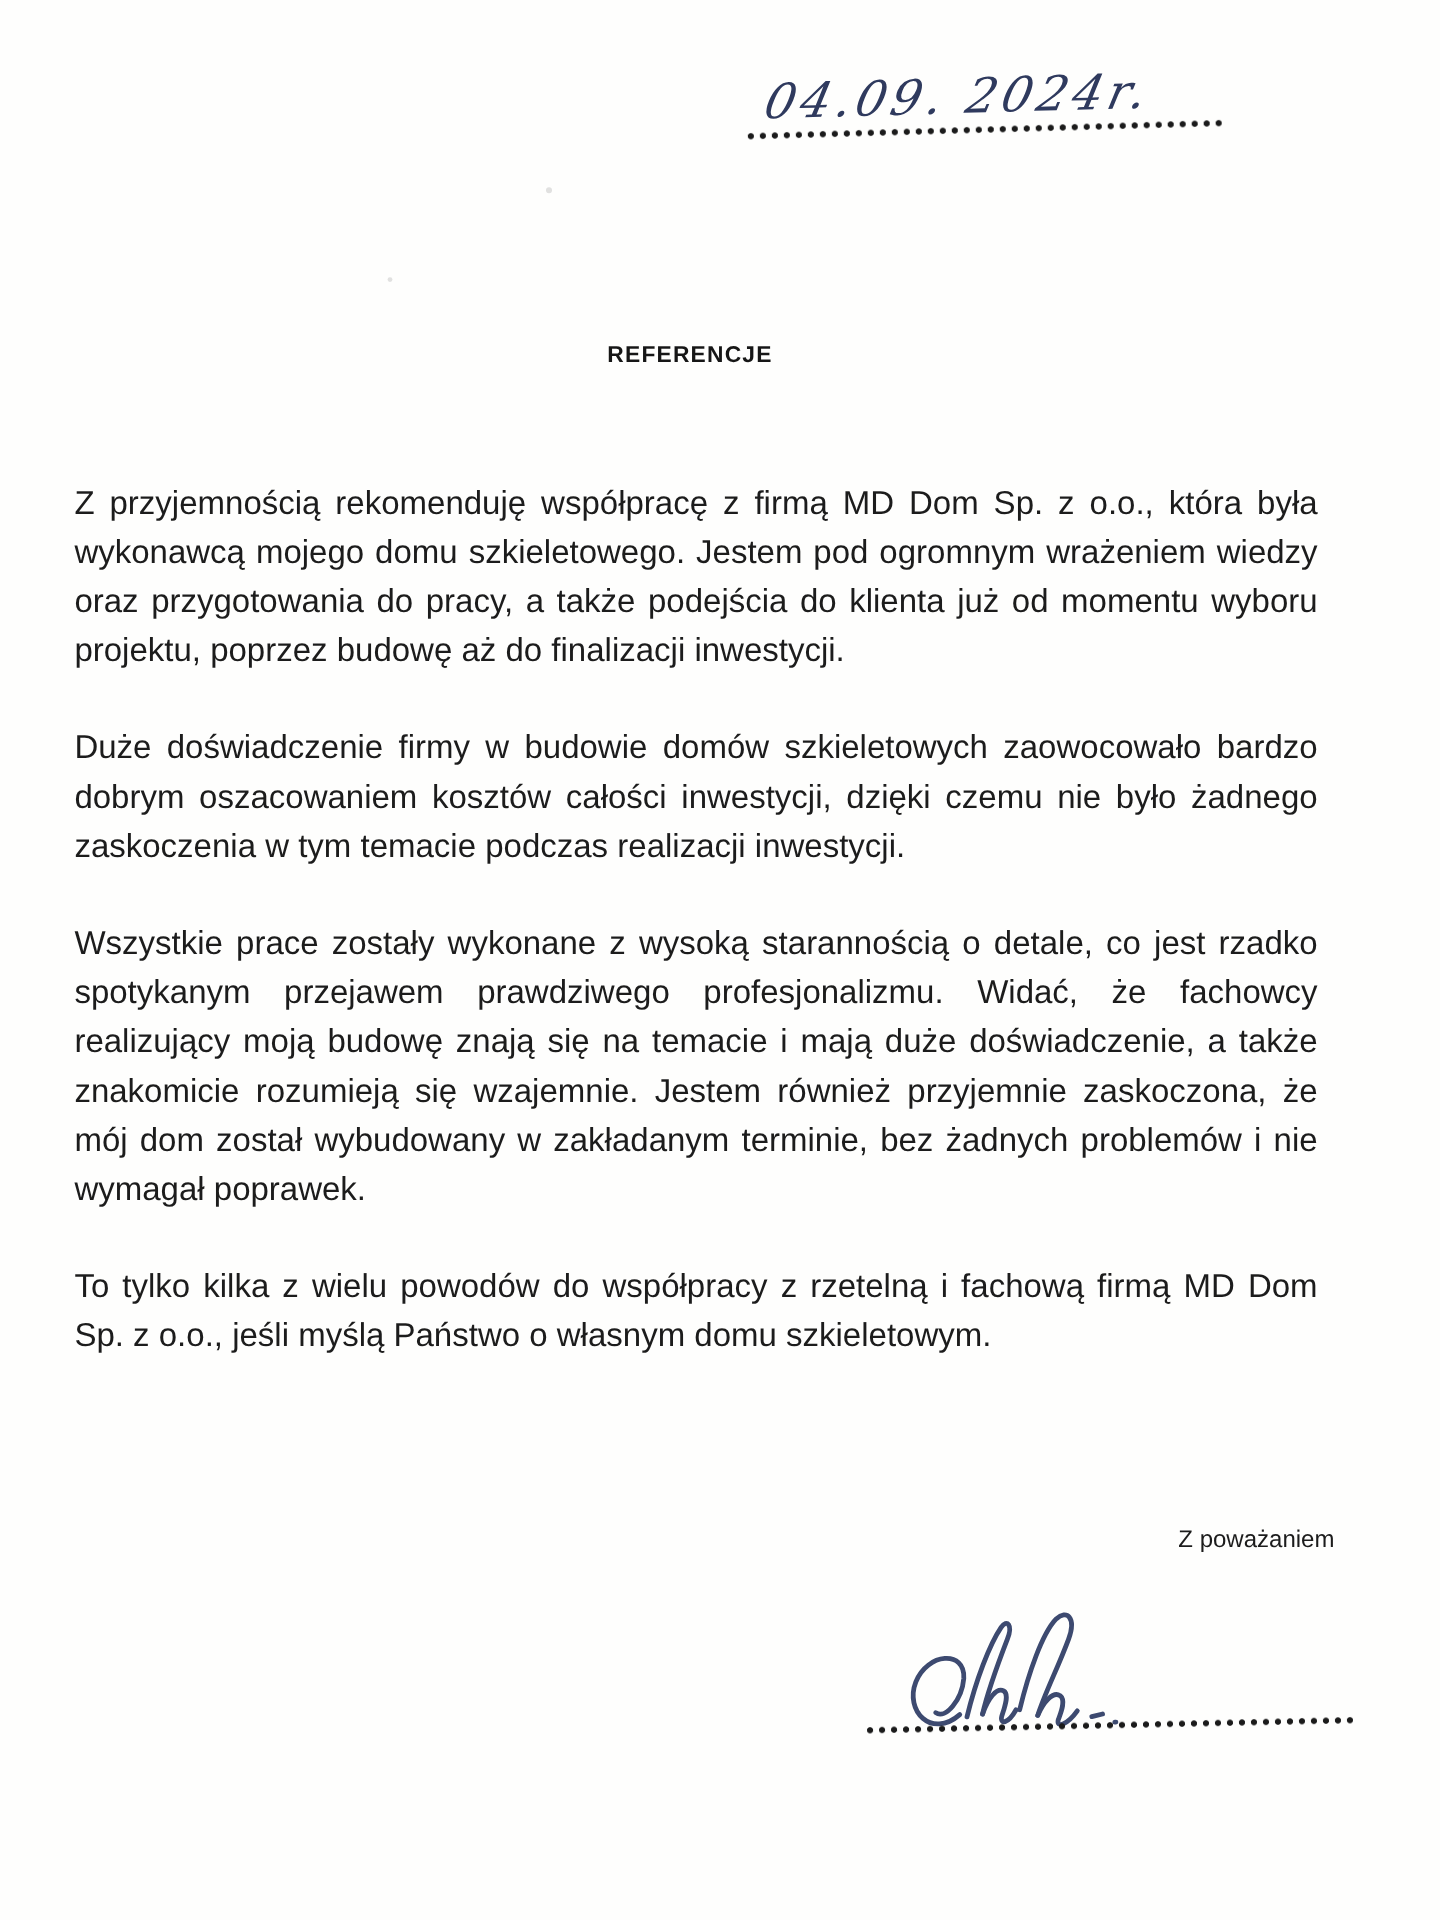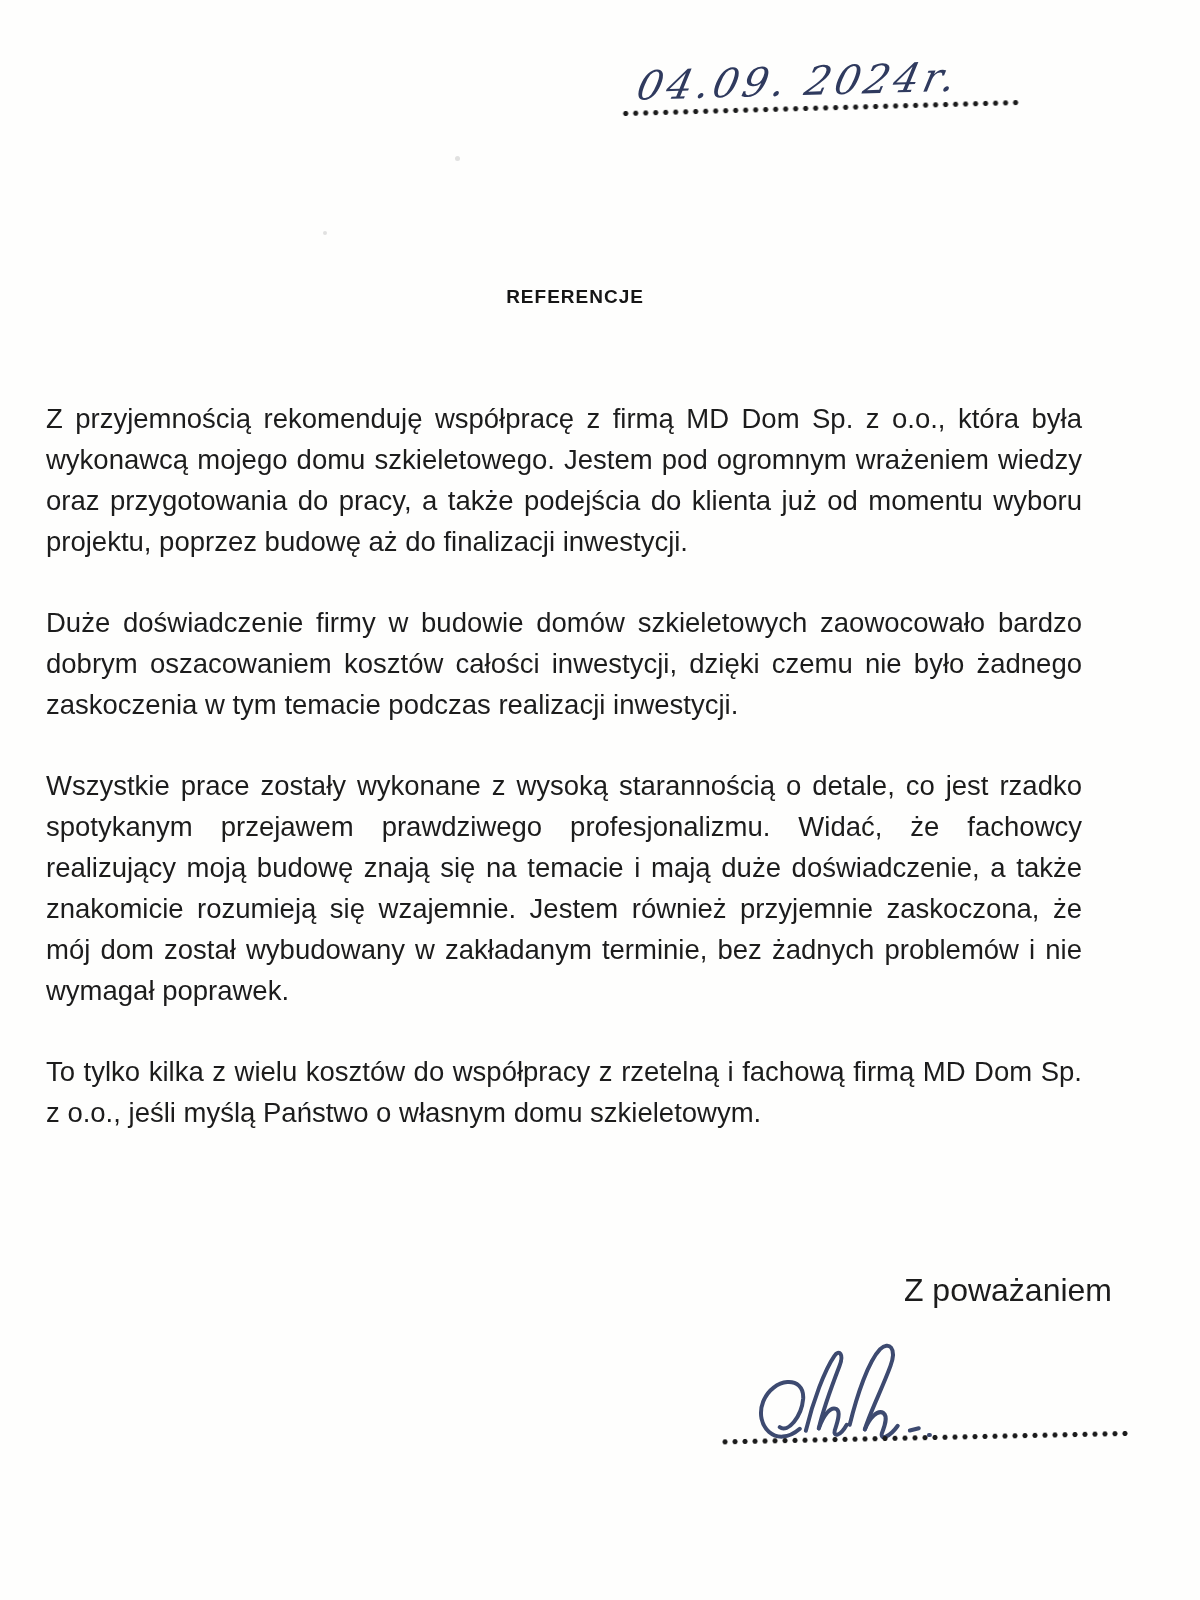--- a/index.html
+++ b/index.html
@@ -48,36 +48,36 @@
     text-align:center;
     font-size:19px;
     font-weight:bold;
     letter-spacing:1px;
     color:#161616;
   }
 
   
   .body-text {
     position:absolute;
-    top:398px; left:46px;
+    top:398px; left:62px;
     width:1036px;
   }
   .body-text p {
     margin:0 0 40px 0;
     font-size:27.5px;
     line-height:41px;
     text-align:justify;
     color:#1c1c1c;
   }
 
   
   .closing {
     position:absolute;
     top:1272px; right:88px;
-    font-size:32px;
+    font-size:20px;
     color:#1c1c1c;
   }
 
   
   .signature-block {
     position:absolute;
     top:1342px; left:718px;
     width:430px;
     transform:rotate(-1.2deg);
   }
@@ -106,21 +106,21 @@
     <span class="date-text">04.09. 2024r.</span>
     <div class="dotted-line"></div>
   </div>
 
   <div class="doc-title">REFERENCJE</div>
 
   <div class="body-text">
     <p>Z przyjemnością rekomenduję współpracę z firmą MD Dom Sp. z o.o., która była wykonawcą mojego domu szkieletowego. Jestem pod ogromnym wrażeniem wiedzy oraz przygotowania do pracy, a także podejścia do klienta już od momentu wyboru projektu, poprzez budowę aż do finalizacji inwestycji.</p>
     <p>Duże doświadczenie firmy w budowie domów szkieletowych zaowocowało bardzo dobrym oszacowaniem kosztów całości inwestycji, dzięki czemu nie było żadnego zaskoczenia w tym temacie podczas realizacji inwestycji.</p>
     <p>Wszystkie prace zostały wykonane z wysoką starannością o detale, co jest rzadko spotykanym przejawem prawdziwego profesjonalizmu. Widać, że fachowcy realizujący moją budowę znają się na temacie i mają duże doświadczenie, a także znakomicie rozumieją się wzajemnie. Jestem również przyjemnie zaskoczona, że mój dom został wybudowany w zakładanym terminie, bez żadnych problemów i nie wymagał poprawek.</p>
-    <p>To tylko kilka z wielu kosztów do współpracy z rzetelną i fachową firmą MD Dom Sp. z o.o., jeśli myślą Państwo o własnym domu szkieletowym.</p>
+    <p>To tylko kilka z wielu powodów do współpracy z rzetelną i fachową firmą MD Dom Sp. z o.o., jeśli myślą Państwo o własnym domu szkieletowym.</p>
   </div>
 
   <div class="closing">Z poważaniem</div>
 
   <div class="signature-block">
     <svg class="signature-svg" viewBox="0 0 240 120" fill="none" xmlns="http://www.w3.org/2000/svg">
       <g stroke="#3d4a70" stroke-width="4" stroke-linecap="round" fill="none">
         <path d="M 50,88 C 26,108 4,84 14,60 C 24,36 56,34 54,58 C 52,76 38,92 30,86"></path>
         <path d="M 56,90 C 64,60 76,30 86,16 C 91,9 96,14 91,26 C 82,48 73,72 69,88"></path>
         <path d="M 69,88 C 74,75 81,66 87,69 C 92,72 87,84 85,90 C 83,97 90,97 97,85"></path>

